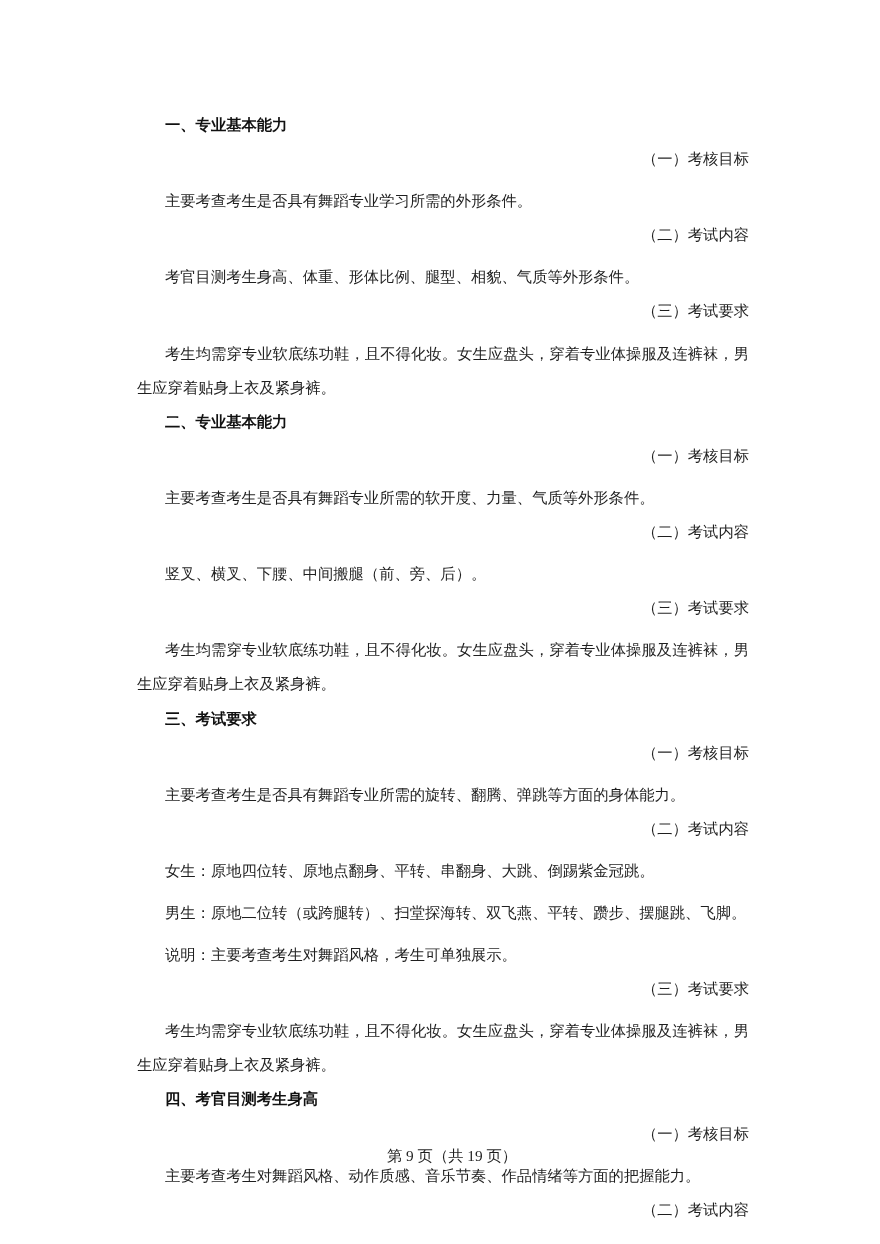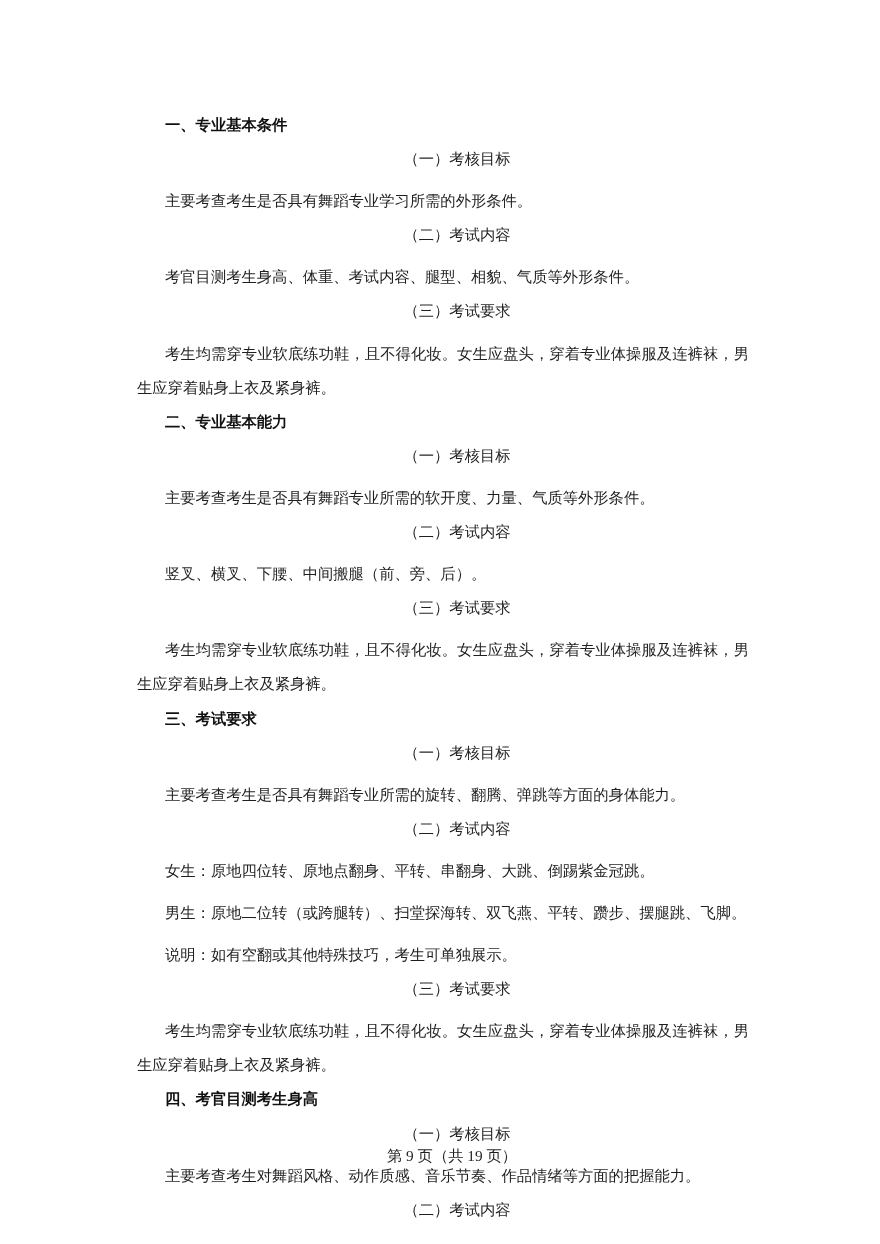--- a/index.html
+++ b/index.html
@@ -33,21 +33,21 @@
   }
   .para.heading {
     font-family: "Liberation Sans", "DejaVu Sans", sans-serif;
     font-weight: bold;
     color: #111111;
     text-indent: 28px;
     text-align: left;
   }
   .para.subheading {
     text-indent: 28px;
-    text-align: center;
+    text-align: right;
   }
   .para.body {
     text-indent: 28px;
     margin-top: 8px;
   }
   .page-footer {
     position: absolute;
     left: 12px;
     top: 1139px;
     width: 880px;
@@ -56,41 +56,41 @@
     line-height: 34.1px;
     color: #1f1f1f;
     font-family: "Liberation Serif", "DejaVu Serif", serif;
   }
 </style>
 </head>
 <body>
 
 <div class="page">
   <div class="doc-body" id="doc-body">
-      <p class="para heading">一、专业基本条件</p>
+      <p class="para heading">一、专业基本能力</p>
       <p class="para subheading">（一）考核目标</p>
       <p class="para body">主要考查考生是否具有舞蹈专业学习所需的外形条件。</p>
       <p class="para subheading">（二）考试内容</p>
-      <p class="para body">考官目测考生身高、体重、考试内容、腿型、相貌、气质等外形条件。</p>
+      <p class="para body">考官目测考生身高、体重、形体比例、腿型、相貌、气质等外形条件。</p>
       <p class="para subheading">（三）考试要求</p>
       <p class="para body">考生均需穿专业软底练功鞋，且不得化妆。女生应盘头，穿着专业体操服及连裤袜，男生应穿着贴身上衣及紧身裤。</p>
       <p class="para heading">二、专业基本能力</p>
       <p class="para subheading">（一）考核目标</p>
       <p class="para body">主要考查考生是否具有舞蹈专业所需的软开度、力量、气质等外形条件。</p>
       <p class="para subheading">（二）考试内容</p>
       <p class="para body">竖叉、横叉、下腰、中间搬腿（前、旁、后）。</p>
       <p class="para subheading">（三）考试要求</p>
       <p class="para body">考生均需穿专业软底练功鞋，且不得化妆。女生应盘头，穿着专业体操服及连裤袜，男生应穿着贴身上衣及紧身裤。</p>
       <p class="para heading">三、考试要求</p>
       <p class="para subheading">（一）考核目标</p>
       <p class="para body">主要考查考生是否具有舞蹈专业所需的旋转、翻腾、弹跳等方面的身体能力。</p>
       <p class="para subheading">（二）考试内容</p>
       <p class="para body">女生：原地四位转、原地点翻身、平转、串翻身、大跳、倒踢紫金冠跳。</p>
       <p class="para body">男生：原地二位转（或跨腿转）、扫堂探海转、双飞燕、平转、躜步、摆腿跳、飞脚。</p>
-      <p class="para body">说明：如有空翻或其他特殊技巧，考生可单独展示。</p>
+      <p class="para body">说明：主要考查考生对舞蹈风格，考生可单独展示。</p>
       <p class="para subheading">（三）考试要求</p>
       <p class="para body">考生均需穿专业软底练功鞋，且不得化妆。女生应盘头，穿着专业体操服及连裤袜，男生应穿着贴身上衣及紧身裤。</p>
       <p class="para heading">四、考官目测考生身高</p>
       <p class="para subheading">（一）考核目标</p>
       <p class="para body">主要考查考生对舞蹈风格、动作质感、音乐节奏、作品情绪等方面的把握能力。</p>
       <p class="para subheading">（二）考试内容</p>
     </div>
   <div class="page-footer">第 9 页（共 19 页）</div>
 </div>
 

